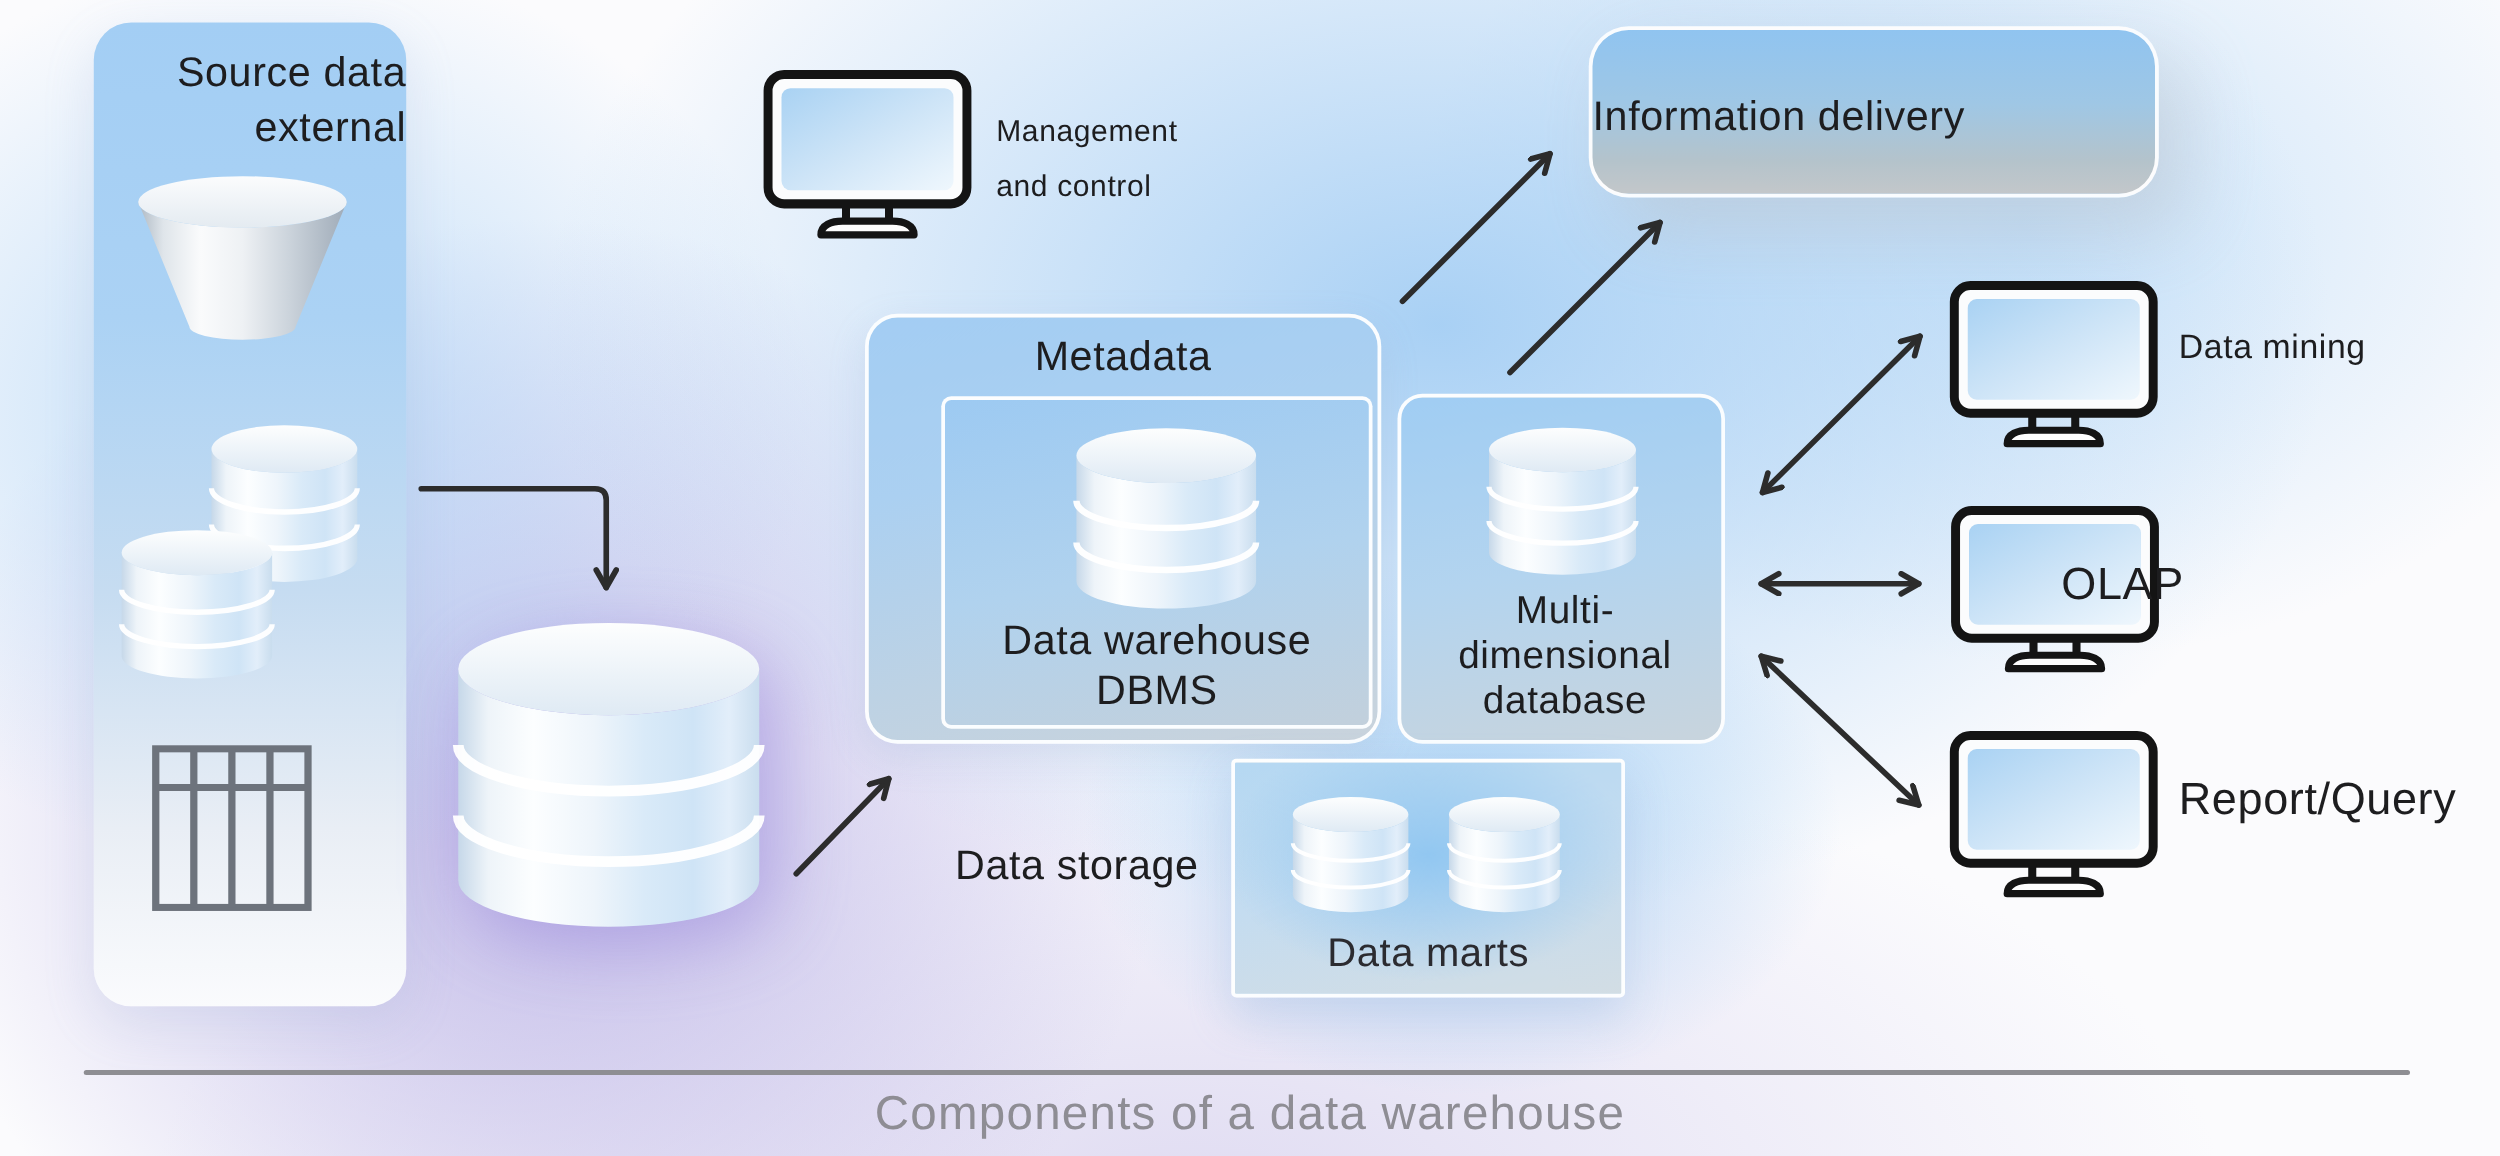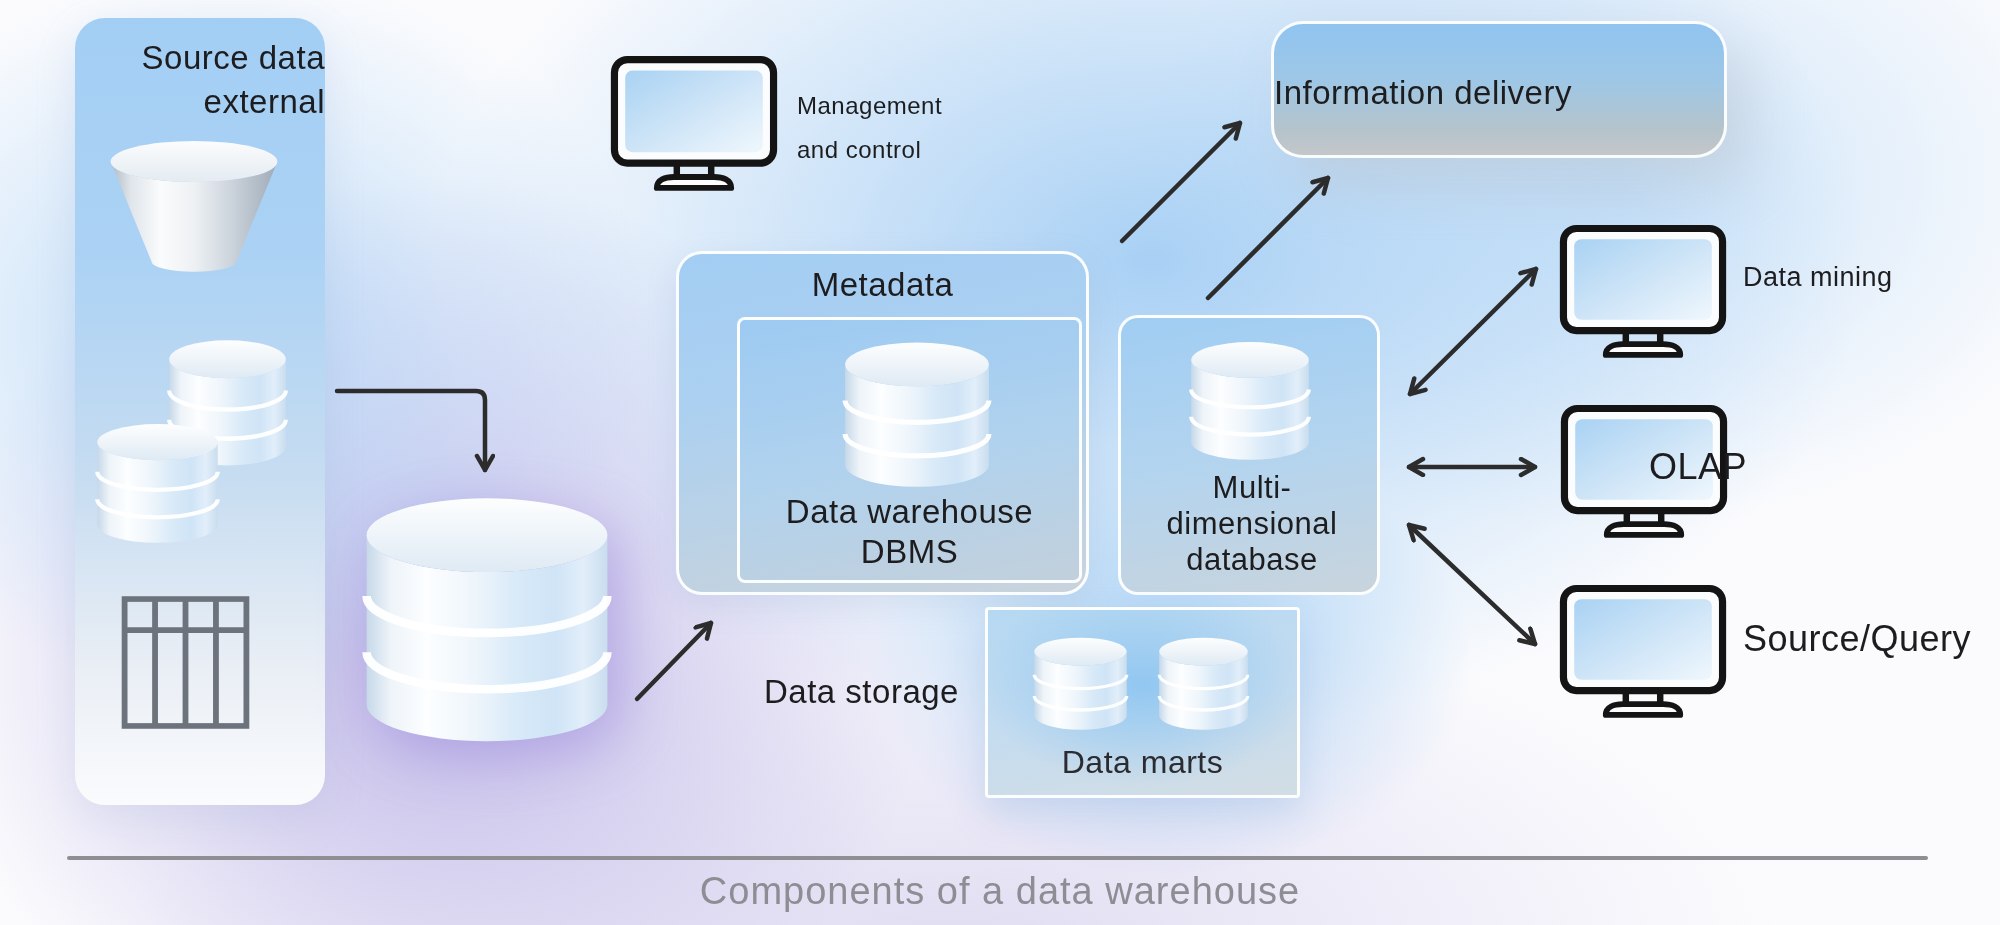--- a/index.html
+++ b/index.html
@@ -27,21 +27,21 @@
   }
   .source-panel .panel-title{left:0;top:18px;width:100%;text-align:right;font-size:33px;line-height:44px;}
 
   
   .staging-cyl{left:358px;top:494px;width:258px;height:256px;filter:drop-shadow(12px 16px 28px rgba(140,120,215,0.45));}
   .staging-label{left:330px;top:756px;width:330px;text-align:center;font-size:34px;}
 
   
   .box{box-sizing:border-box;border:3px solid rgba(255,255,255,0.95);}
   .metadata-box{
-    left:676px;top:251px;width:413px;height:344px;border-radius:26px;
+    left:692px;top:251px;width:413px;height:344px;border-radius:26px;
     background:linear-gradient(168deg,#a3cdf3 0%,#abd0f1 35%,#bdd2e4 72%,#c9d3dc 100%);
     box-shadow:0 10px 30px rgba(140,160,200,0.18);
     padding-left:46px;
   }
   .metadata-label{left:0;top:12px;width:100%;text-align:center;font-size:33px;}
   .dbms-box{
     left:58px;top:63px;width:345px;height:266px;border-radius:8px;
     background:linear-gradient(170deg,#9dcaf2 0%,#b0d2ee 52%,#c2d0dc 100%);
   }
   .dbms-cyl{left:100px;top:20px;width:154px;height:152px;}
@@ -222,21 +222,21 @@
   <div class="abs lab-mining label">Data mining</div>
 
   <svg class="abs icon mon-olap" viewBox="0 0 120 96" preserveAspectRatio="none">
       <use href="#monitor-shape"></use>
     </svg>
   <div class="abs lab-olap label">OLAP</div>
 
   <svg class="abs icon mon-report" viewBox="0 0 120 96" preserveAspectRatio="none">
       <use href="#monitor-shape"></use>
     </svg>
-  <div class="abs lab-report label">Source/Query</div>
+  <div class="abs lab-report label">Report/Query</div>
 
   <svg class="abs arrows-overlay" viewBox="0 0 2000 925">
     <defs>
       <marker id="ah" markerUnits="userSpaceOnUse" markerWidth="26" markerHeight="26" refX="17" refY="10" orient="auto-start-reverse">
         <path d="M3,2 L17,10 L3,18" fill="none" stroke="#2c2c2c" stroke-width="4.5" stroke-linecap="round" stroke-linejoin="round"></path>
       </marker>
     </defs>
     <g fill="none" stroke="#2c2c2c" stroke-width="4.5" stroke-linecap="round">
       <path d="M337,391 L476,391 Q485,391 485,400 L485,470" marker-end="url(#ah)"></path>
       <path d="M637,699 L711,623" marker-end="url(#ah)"></path>

